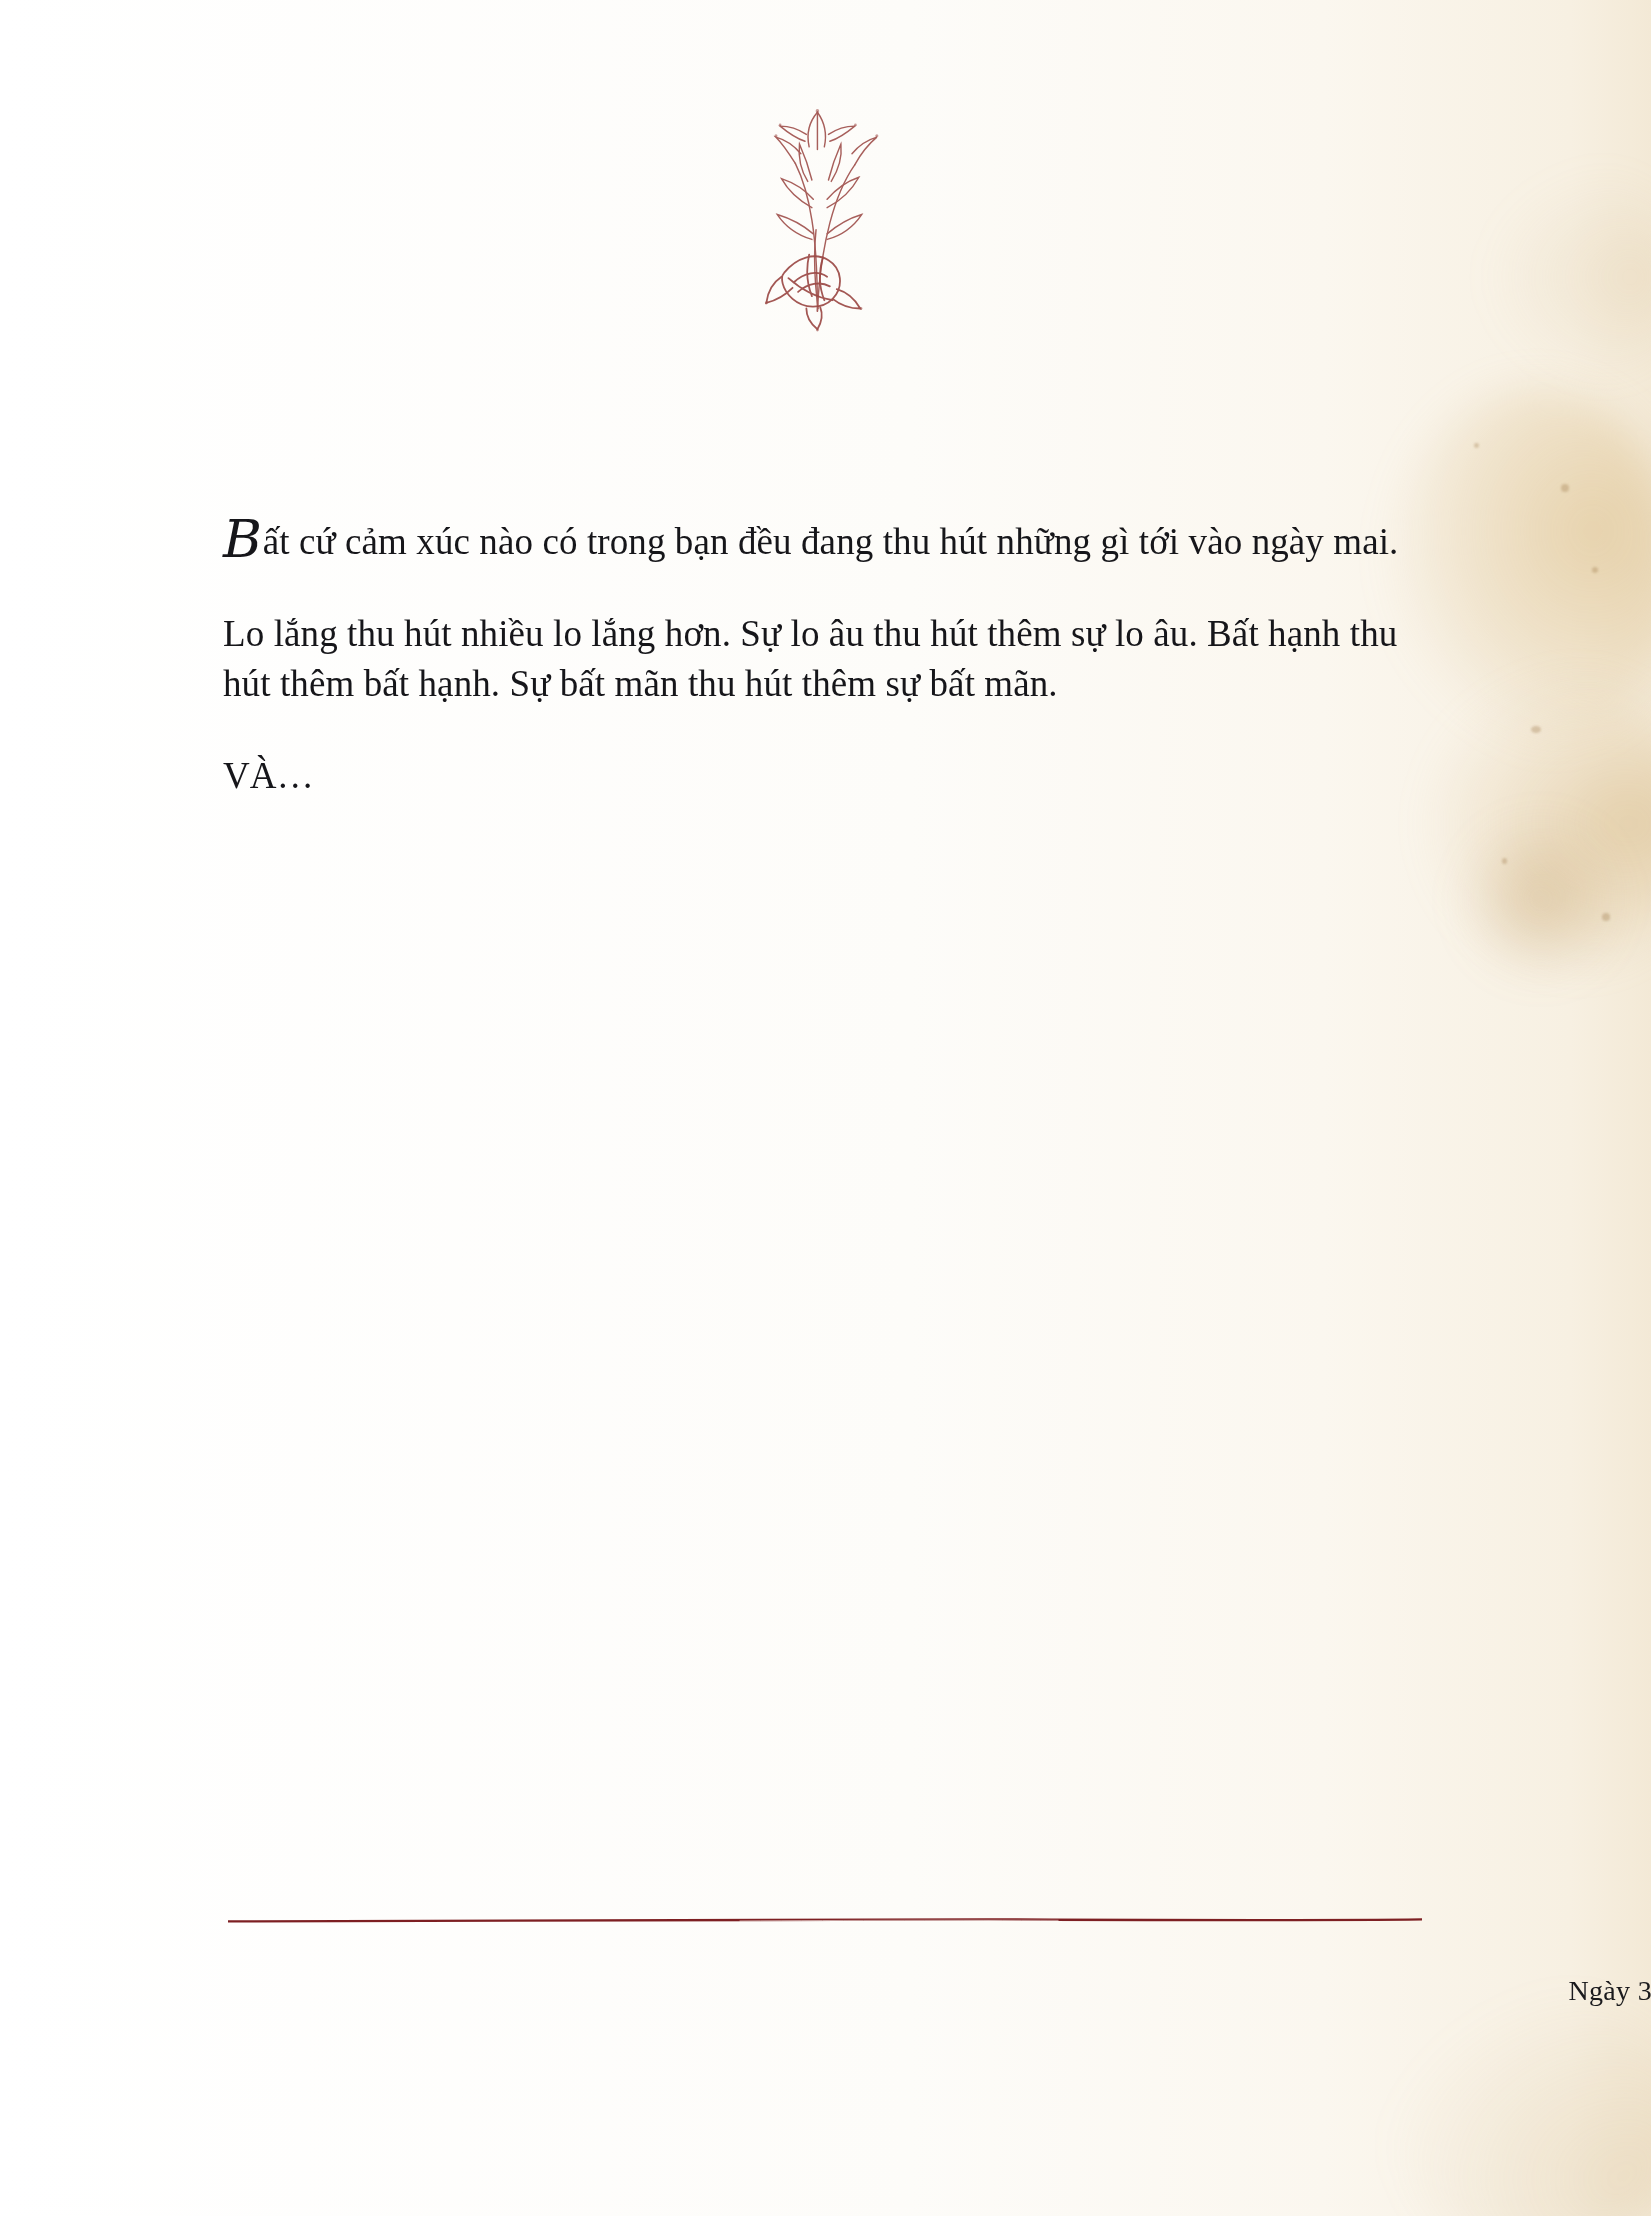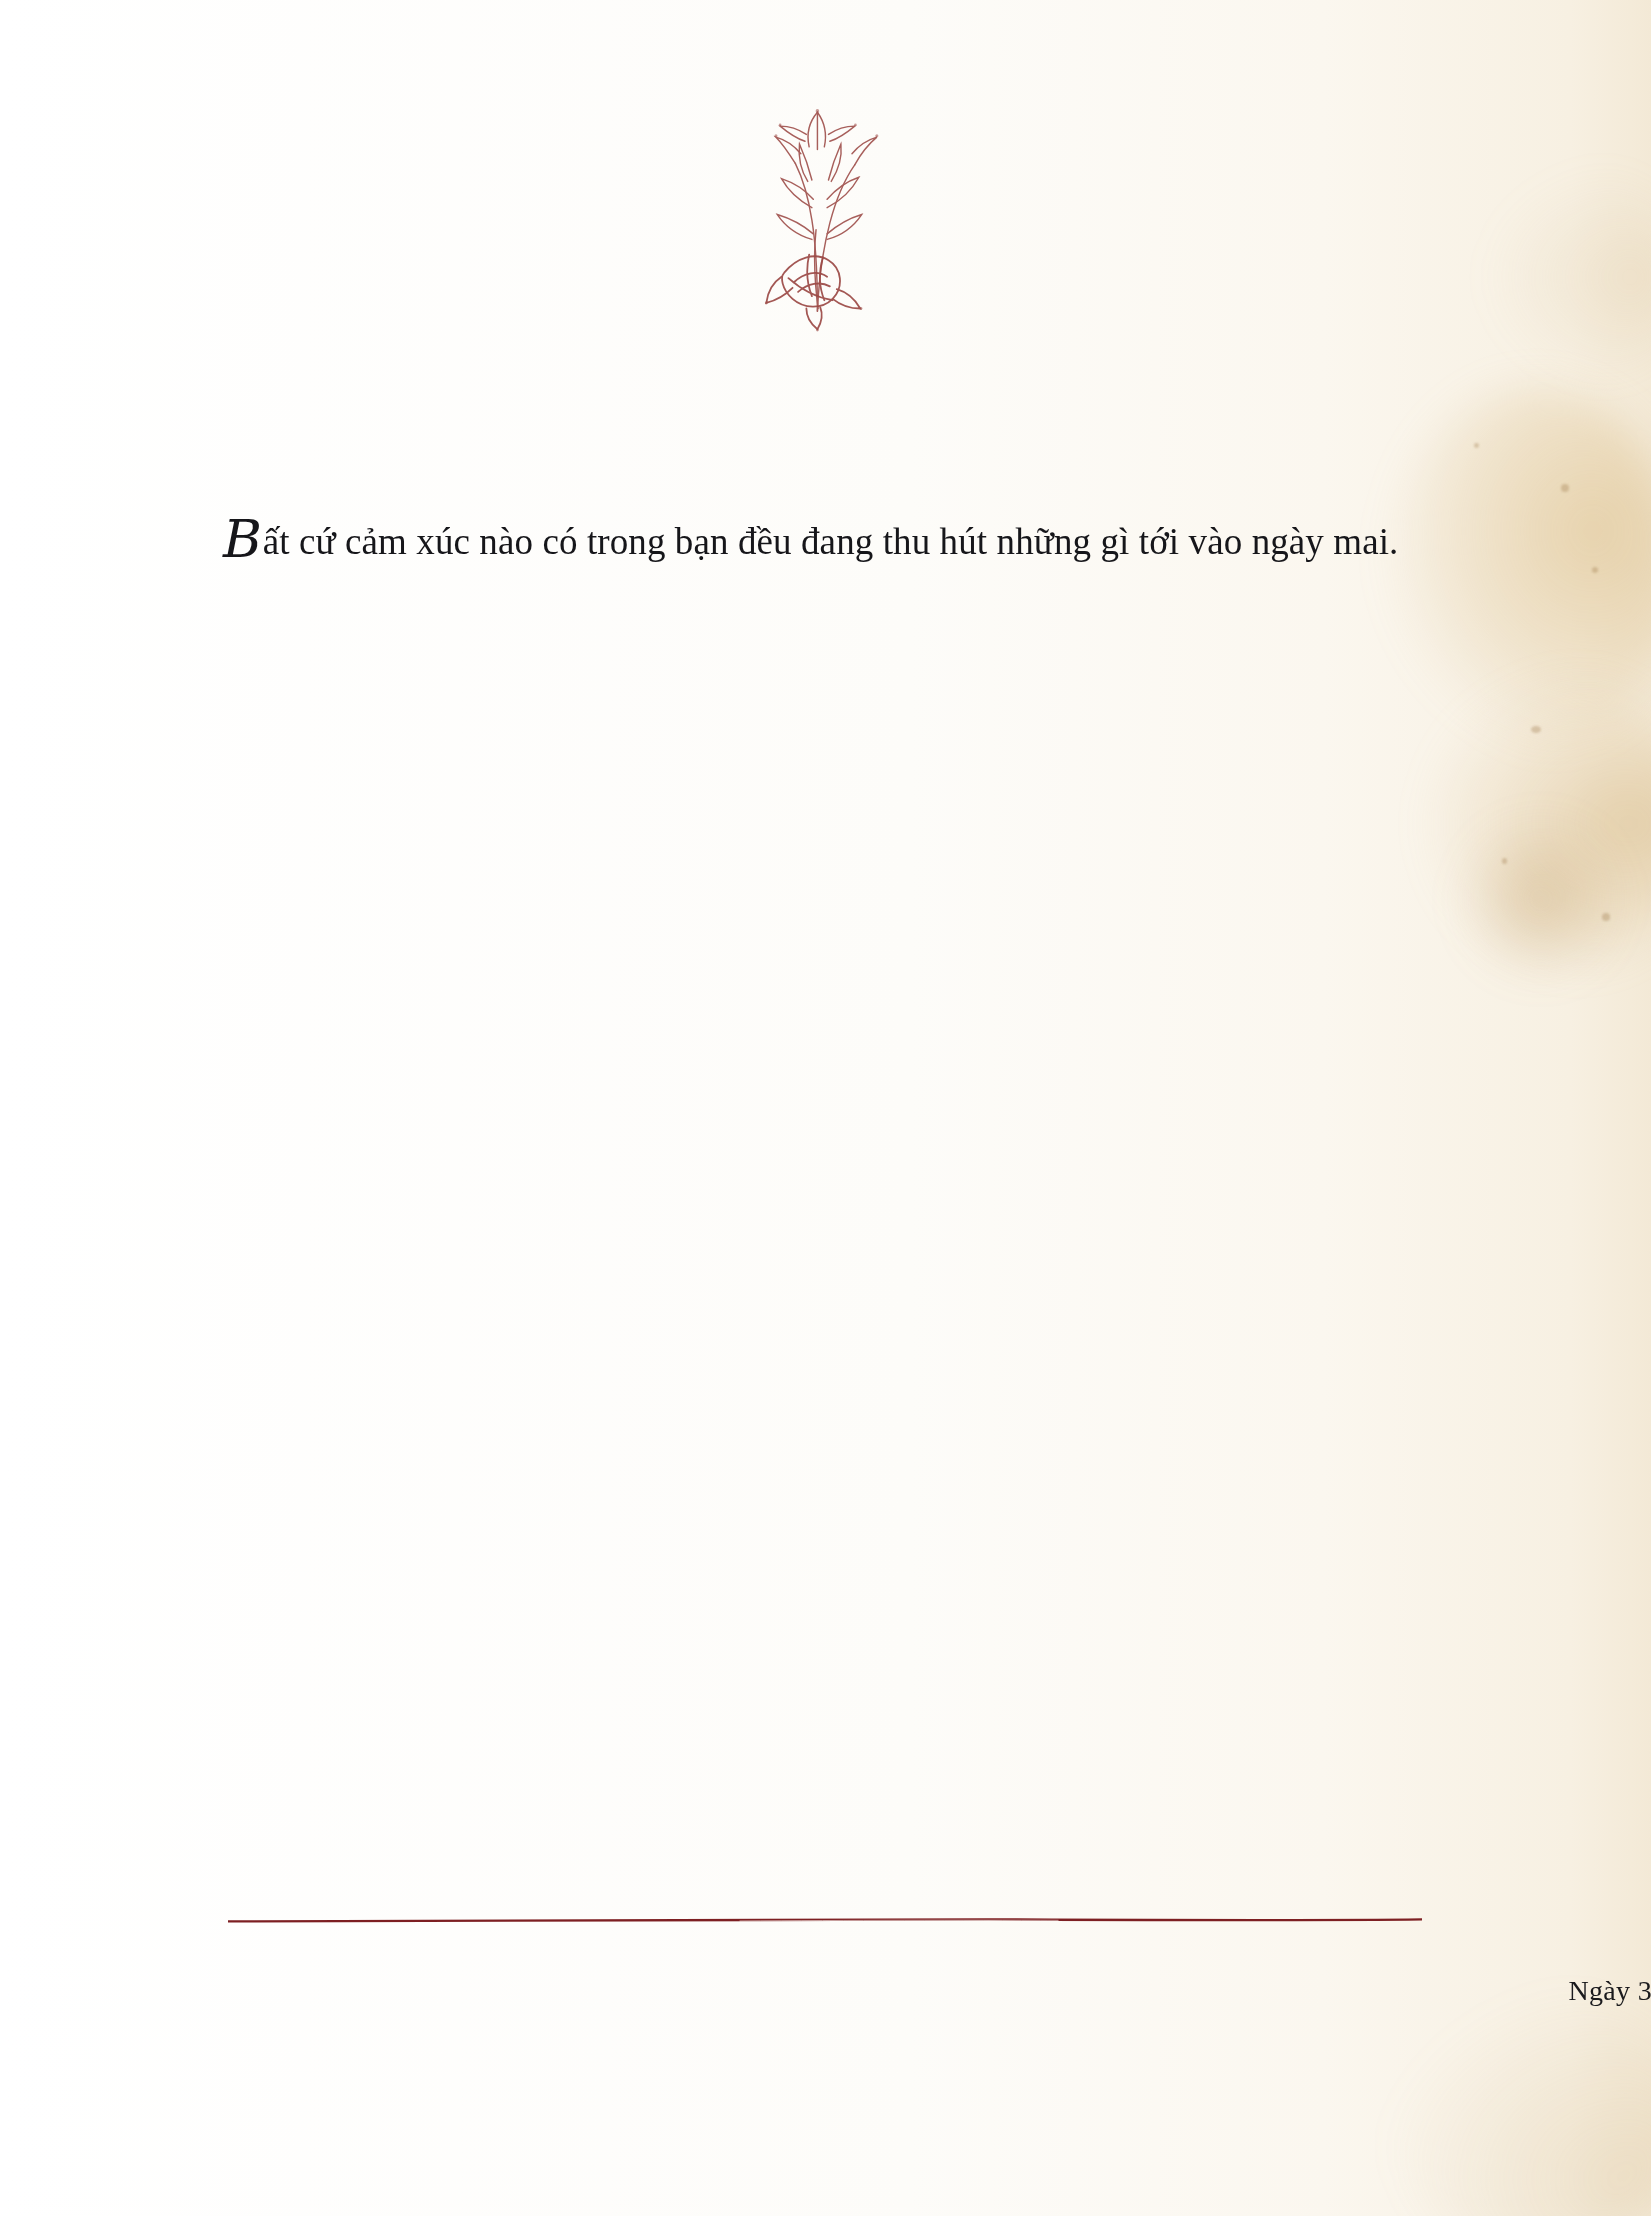--- a/index.html
+++ b/index.html
@@ -172,21 +172,23 @@
       <circle cx="38" cy="288" r="2.1"></circle>
       <circle cx="175" cy="296" r="2.1"></circle>
       <circle cx="112" cy="327" r="2.1"></circle>
     </g>
   </svg>
 
   <div class="content">
 
     <p class="para dropcap-para"><span class="dropcap">B</span><span>ất cứ cảm xúc nào có trong bạn đều đang thu hút những gì tới vào ngày mai.</span></p>
 
+    <p class="para">Lo lắng thu hút nhiều lo lắng hơn. Sự lo âu thu hút thêm sự lo âu. Bất hạnh thu hút thêm bất hạnh. Sự bất mãn thu hút thêm sự bất mãn.</p>
 
+    <p class="para short">VÀ…</p>
 
 
   </div>
 
   <svg class="footer-rule" viewBox="0 0 1726 7" preserveAspectRatio="none" aria-hidden="true">
     <path d="M0 5 C300 1 700 0 1100 2 C1350 3 1560 4 1726 2" fill="none" stroke="#7d1f22" stroke-width="3.4" stroke-linecap="round"></path>
     <path d="M740 4.4 C900 3.2 1060 3.0 1200 3.4" fill="none" stroke="#fdfbf7" stroke-width="1.1" stroke-linecap="round" opacity="0.8"></path>
   </svg>
 
   <div class="page-label">Ngày 3</div>

